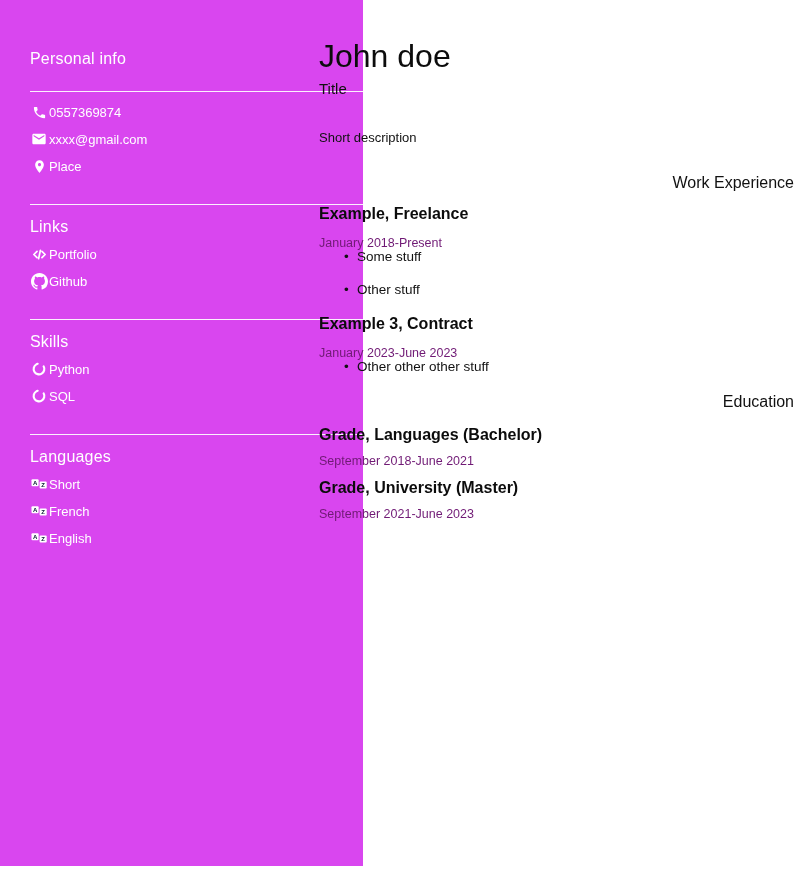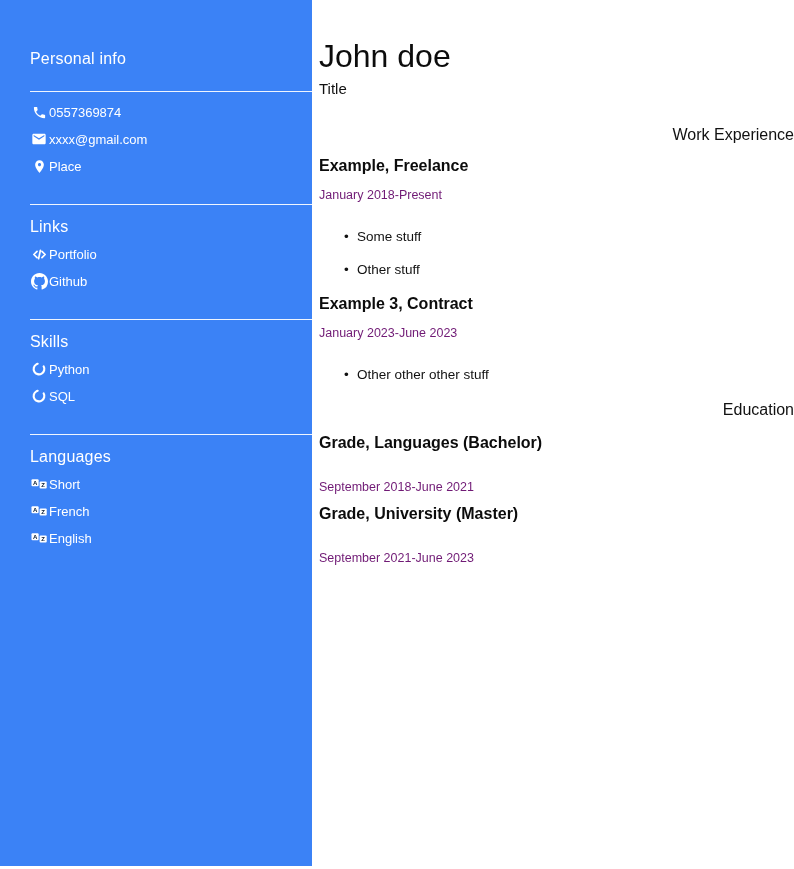--- a/index.html
+++ b/index.html
@@ -10,23 +10,23 @@
     width: 794px;
     height: 869px;
     background: #ffffff;
     overflow: hidden;
   }
 
   
   .sidebar {
     position: absolute;
     left: 0; top: 0;
-    width: 312px;
+    width: 363px;
     height: 866px;
-    background: #3b82f6;
+    background: #d946ef;
     color: #ffffff;
     padding: 50px 0 0 30px;
   }
   .sidebar h2 {
     font-size: 16px;
     font-weight: 400;
     letter-spacing: 0.2px;
     color: #ffffff;
   }
   .sidebar hr {
@@ -109,39 +109,39 @@
     color: #0c0c0c;
     margin-top: 9px;
   }
   .entry-period {
     font-size: 12.5px;
     color: #701a75;
     margin-top: 13px;
   }
   ul.bullets {
     list-style: none;
-    margin-top: 28px;
+    margin-top: 0;
   }
   ul.bullets li {
     position: relative;
     padding-left: 38px;
     font-size: 13.5px;
     color: #111111;
     margin-bottom: 18px;
     line-height: 1.1;
   }
   ul.bullets li::before {
     content: "\2022";
     position: absolute;
     left: 25px;
     top: 0;
     font-size: 13.5px;
     color: #111111;
   }
-  .edu .entry-period { margin-top: 28px; }
+  .edu .entry-period { margin-top: 10px; }
   .edu .entry-title { margin-top: 11px; }
 </style>
 </head>
 <body>
 
 <div class="page">
 
   <aside class="sidebar">
 
     <div class="side-section">
@@ -262,20 +262,21 @@
         </div>
       </div>
     </div>
 
   </aside>
 
   <main class="main">
 
     <h1 class="name">John doe</h1>
     <div class="subtitle">Title</div>
+    <p class="description">Short description</p>
 
     <div class="section-head">
       <h2>Work Experience</h2>
       <span class="rule"></span>
     </div>
 
     <div>
       <div class="entry-title">Example, Freelance</div>
       <div class="entry-period">January 2018-Present</div>
       <ul class="bullets">

